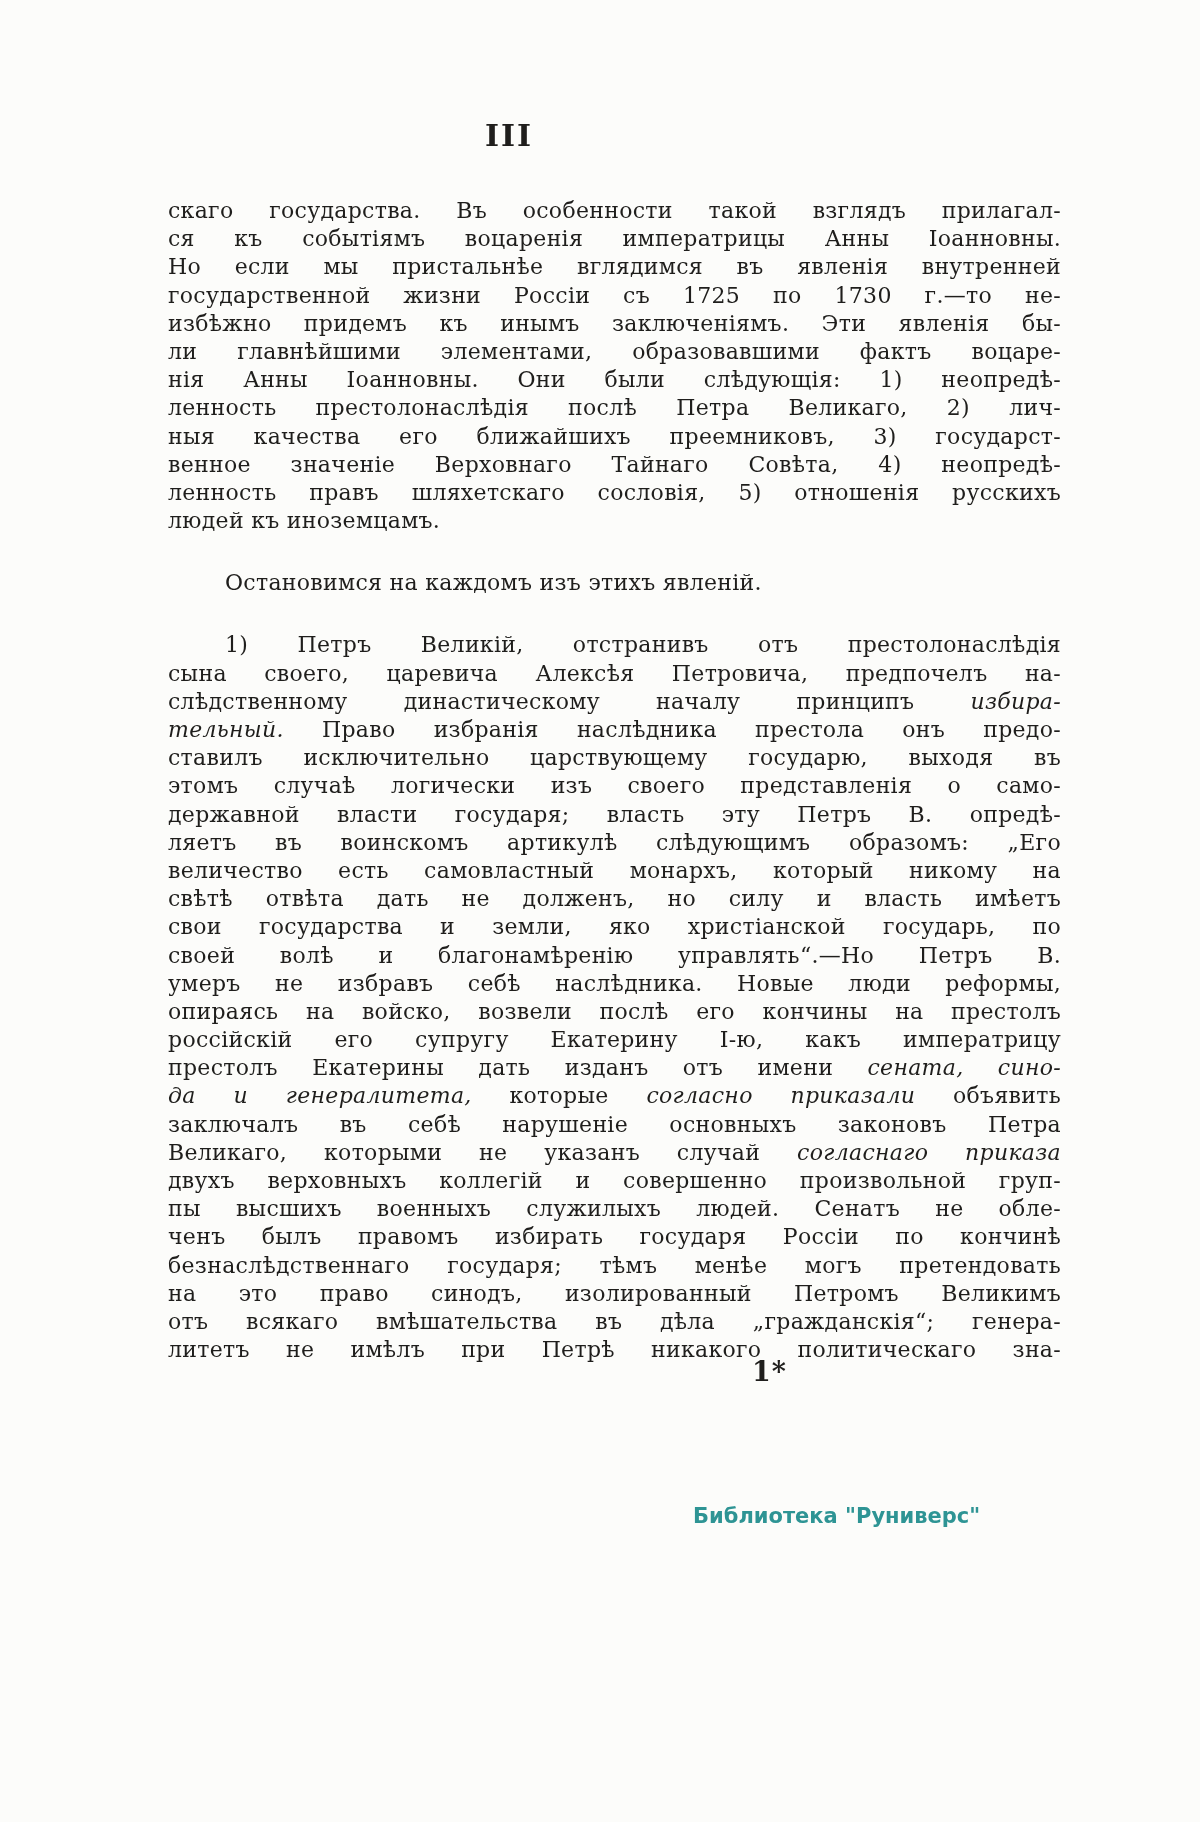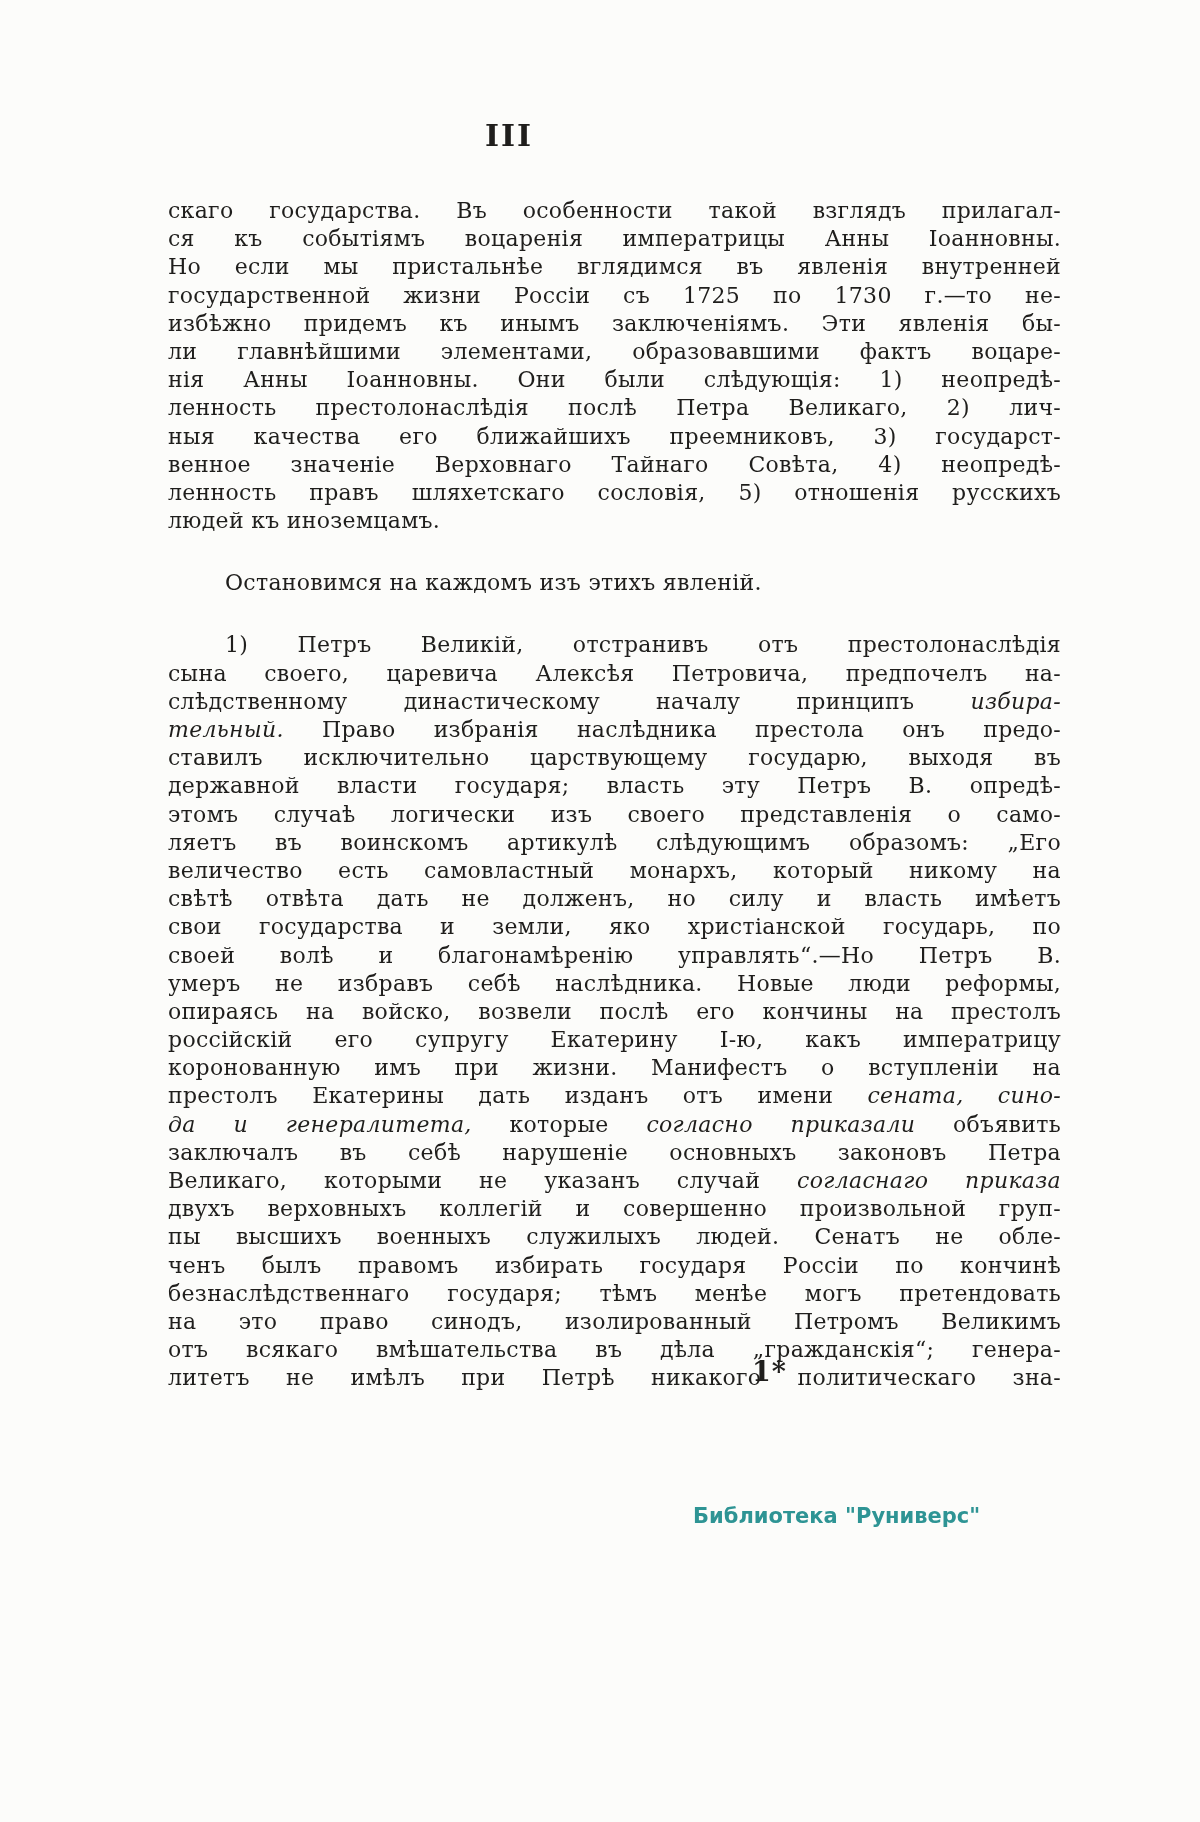--- a/index.html
+++ b/index.html
@@ -80,31 +80,30 @@
       <div class="line"><span>ныя качества его ближайшихъ преемниковъ, 3) государст-</span></div>
       <div class="line"><span>венное значеніе Верховнаго Тайнаго Совѣта, 4) неопредѣ-</span></div>
       <div class="line"><span>ленность правъ шляхетскаго сословія, 5) отношенія русскихъ</span></div>
       <div class="line no-just"><span>людей къ иноземцамъ.</span></div>
       <div class="line indent no-just"><span>Остановимся на каждомъ изъ этихъ явленій.</span></div>
       <div class="line indent"><span>1) Петръ Великій, отстранивъ отъ престолонаслѣдія</span></div>
       <div class="line"><span>сына своего, царевича Алексѣя Петровича, предпочелъ на-</span></div>
       <div class="line"><span>слѣдственному династическому началу принципъ </span><span class="it">избира-</span></div>
       <div class="line"><span class="it">тельный.</span><span> Право избранія наслѣдника престола онъ предо-</span></div>
       <div class="line"><span>ставилъ исключительно царствующему государю, выходя въ</span></div>
+      <div class="line"><span>этомъ случаѣ логически изъ своего представленія о само-</span></div>
       <div class="line"><span>державной власти государя; власть эту Петръ В. опредѣ-</span></div>
-      <div class="line"><span>этомъ случаѣ логически изъ своего представленія о само-</span></div>
       <div class="line"><span>ляетъ въ воинскомъ артикулѣ слѣдующимъ образомъ: „Его</span></div>
       <div class="line"><span>величество есть самовластный монархъ, который никому на</span></div>
       <div class="line"><span>свѣтѣ отвѣта дать не долженъ, но силу и власть имѣетъ</span></div>
       <div class="line"><span>свои государства и земли, яко христіанской государь, по</span></div>
       <div class="line"><span>своей волѣ и благонамѣренію управлять“.—Но Петръ В.</span></div>
       <div class="line"><span>умеръ не избравъ себѣ наслѣдника. Новые люди реформы,</span></div>
       <div class="line"><span>опираясь на войско, возвели послѣ его кончины на престолъ</span></div>
       <div class="line"><span>россійскій его супругу Екатерину I-ю, какъ императрицу</span></div>
-      <div class="line"><span>коронованную имъ при жизни. Манифестъ о вступленіи на</span></div>
       <div class="line"><span>престолъ Екатерины дать изданъ отъ имени </span><span class="it">сената, сино-</span></div>
       <div class="line"><span class="it">да и генералитета,</span><span> которые </span><span class="it">согласно приказали</span><span> объявить</span></div>
       <div class="line"><span>заключалъ въ себѣ нарушеніе основныхъ законовъ Петра</span></div>
       <div class="line"><span>Великаго, которыми не указанъ случай </span><span class="it">согласнаго приказа</span></div>
       <div class="line"><span>двухъ верховныхъ коллегій и совершенно произвольной груп-</span></div>
       <div class="line"><span>пы высшихъ военныхъ служилыхъ людей. Сенатъ не обле-</span></div>
       <div class="line"><span>ченъ былъ правомъ избирать государя Россіи по кончинѣ</span></div>
       <div class="line"><span>безнаслѣдственнаго государя; тѣмъ менѣе могъ претендовать</span></div>
       <div class="line"><span>на это право синодъ, изолированный Петромъ Великимъ</span></div>
       <div class="line"><span>отъ всякаго вмѣшательства въ дѣла „гражданскія“; генера-</span></div>

